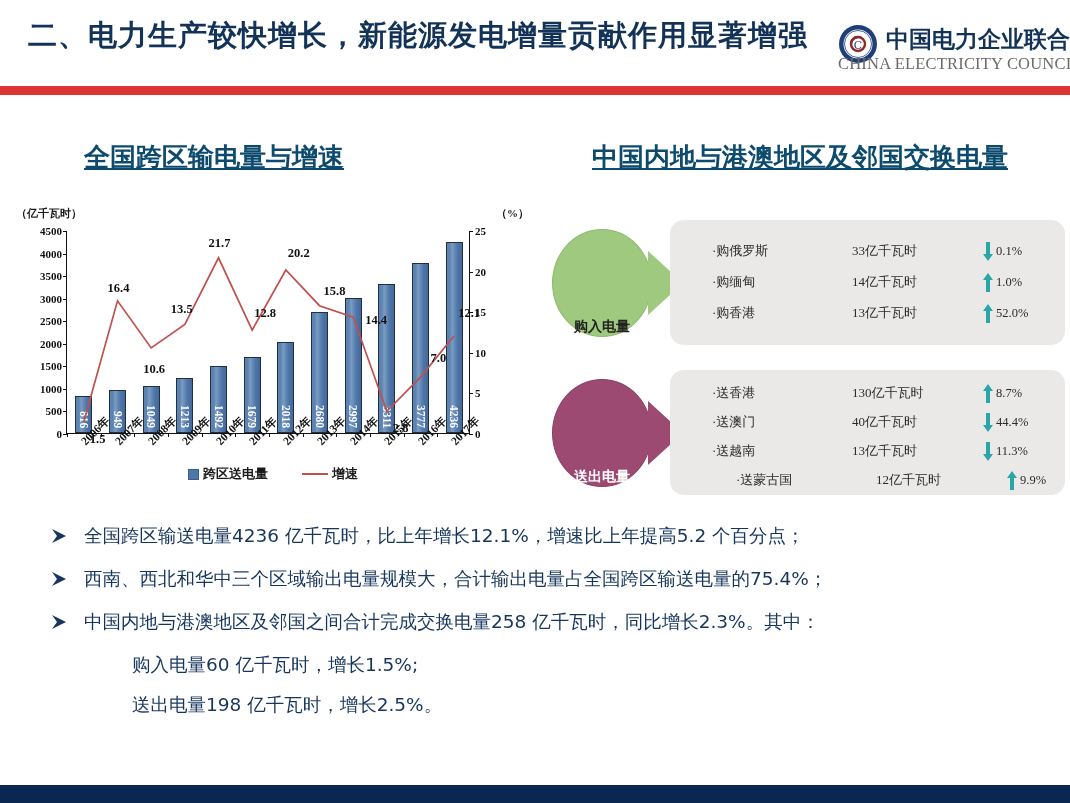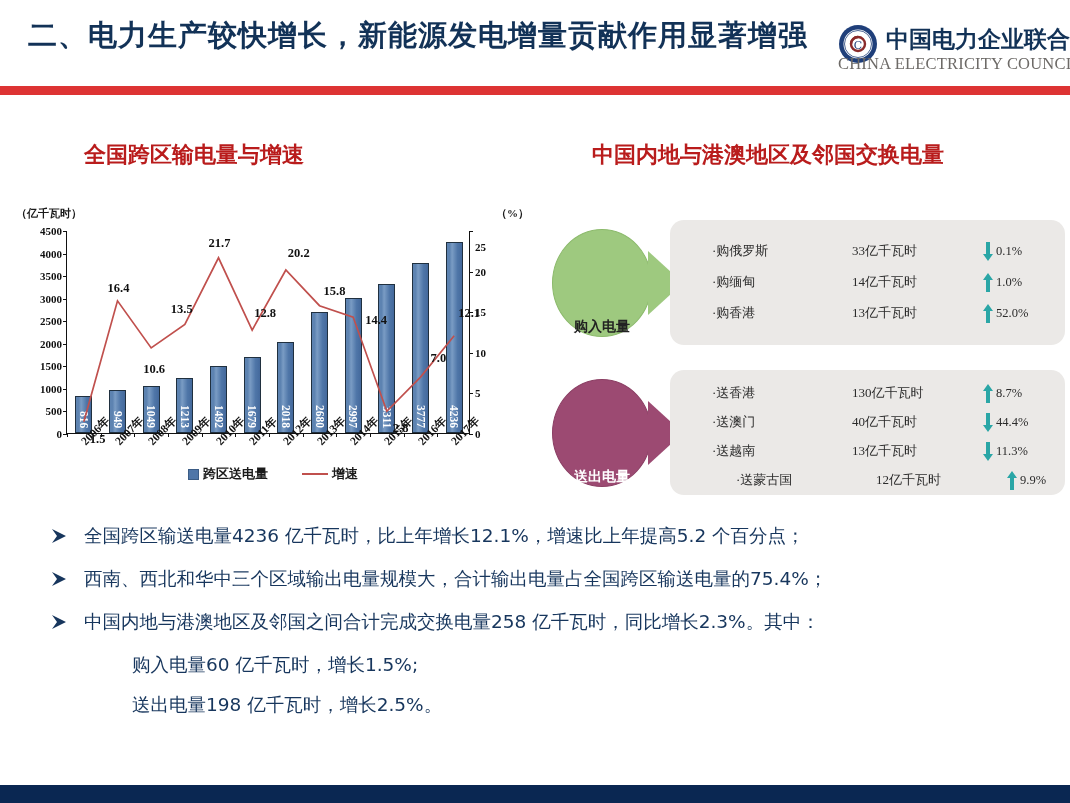--- a/index.html
+++ b/index.html
@@ -29,22 +29,22 @@
   .logo-en {
     position:absolute; left:0px; top:32px;
     font-size:16.5px; color:#6d6a67; white-space:nowrap; letter-spacing:.2px;
     font-family:"Liberation Serif","DejaVu Serif",serif;
   }
   .red-rule { position:absolute; left:0; top:86px; width:1070px; height:9px; background:#dd3333; }
   .bottom-rule { position:absolute; left:0; top:785px; width:1070px; height:18px; background:#0a2752; }
 
   
   .sec-title {
-    position:absolute; font-size:22px; font-weight:bold; color:#b91c1c;
-    white-space:nowrap; font-family:"DejaVu Sans","Liberation Sans",sans-serif;
+    position:absolute; font-size:26px; font-weight:bold; color:#0c4a6e;
+    white-space:nowrap; font-family:"DejaVu Sans","Liberation Sans",sans-serif;text-decoration:underline;
   }
   #sec-title-left  { left:84px;  top:140px; }
   #sec-title-right { left:592px; top:140px; }
 
   
   .chart { position:absolute; left:10px; top:200px; width:520px; height:300px; }
   .axis-unit {
     position:absolute; font-size:11px; color:#1a1a1a; white-space:nowrap;
     font-family:"Liberation Serif","DejaVu Serif",serif; font-weight:bold;
   }
@@ -218,21 +218,21 @@
         <div class="ytick-r" style="top: 203px;">0</div>
         <div class="tickmark-r" style="top: 203px;"></div>
         <div class="ytick-r" style="top: 162.4px;">5</div>
         <div class="tickmark-r" style="top: 162.4px;"></div>
         <div class="ytick-r" style="top: 121.8px;">10</div>
         <div class="tickmark-r" style="top: 121.8px;"></div>
         <div class="ytick-r" style="top: 81.2px;">15</div>
         <div class="tickmark-r" style="top: 81.2px;"></div>
         <div class="ytick-r" style="top: 40.6px;">20</div>
         <div class="tickmark-r" style="top: 40.6px;"></div>
-        <div class="ytick-r" style="top: 16px; text-align: right;">25</div>
+        <div class="ytick-r" style="top: 0px; text-align: right;">25</div>
         <div class="tickmark-r" style="top: 0px;"></div>
         <div class="bar" style="left: 8.33333px; height: 36.8107px;">
           <span class="bar-val">816</span>
         </div>
         <div class="xlab" style="left: 10.8333px;">2006年</div>
         <div style="position: absolute; bottom: -4px; width: 1px; height: 4px; background: rgb(17, 17, 17); left: 0px;"></div>
         <div class="bar" style="left: 42px; height: 42.8104px;">
           <span class="bar-val">949</span>
         </div>
         <div class="xlab" style="left: 44.5px;">2007年</div>

